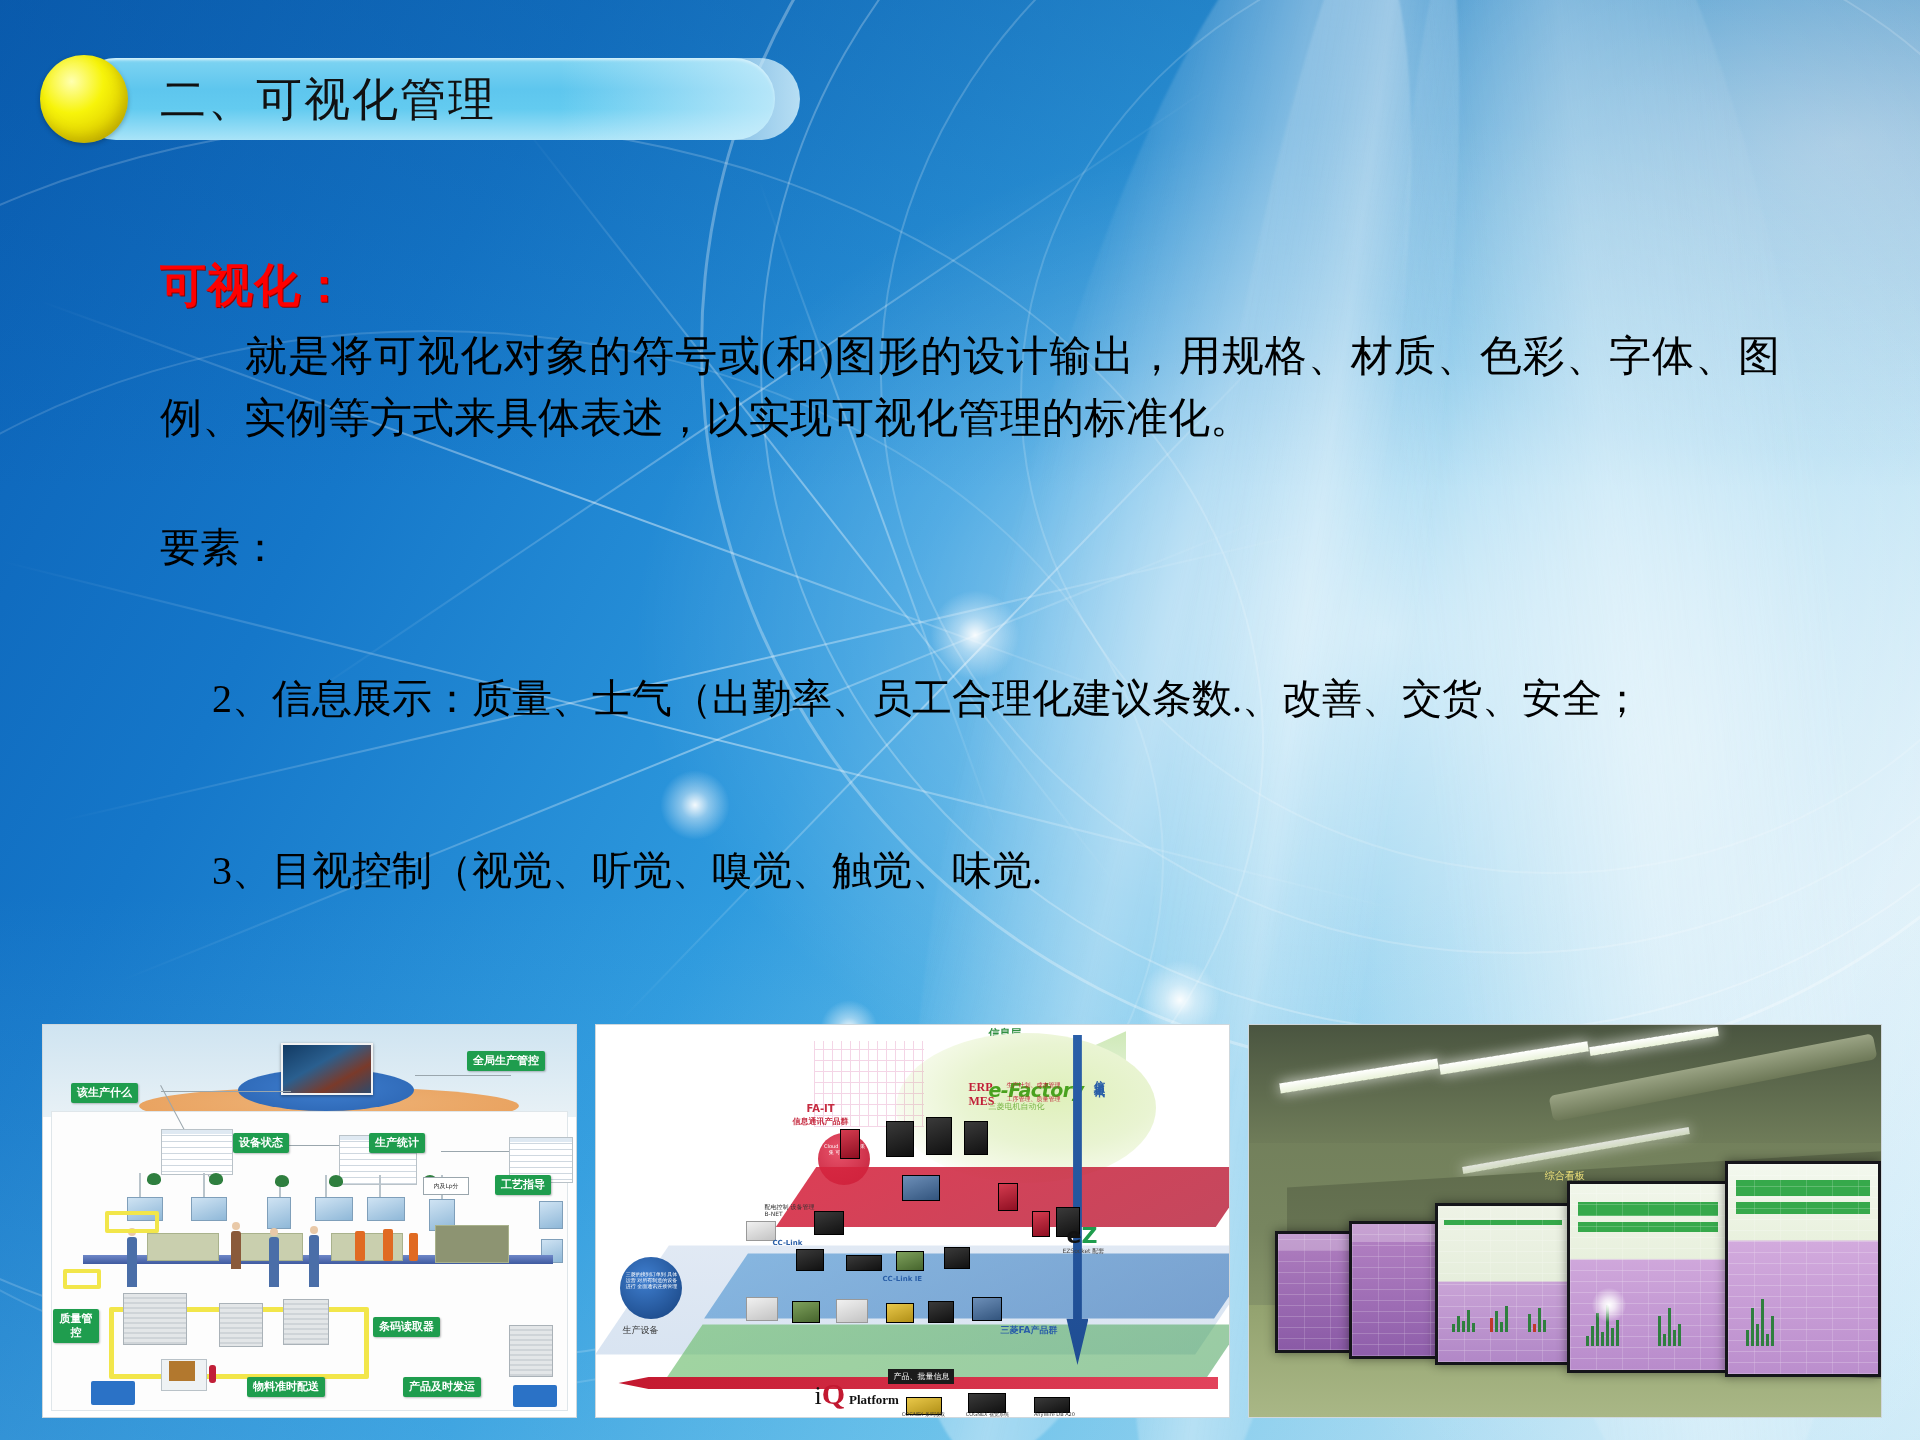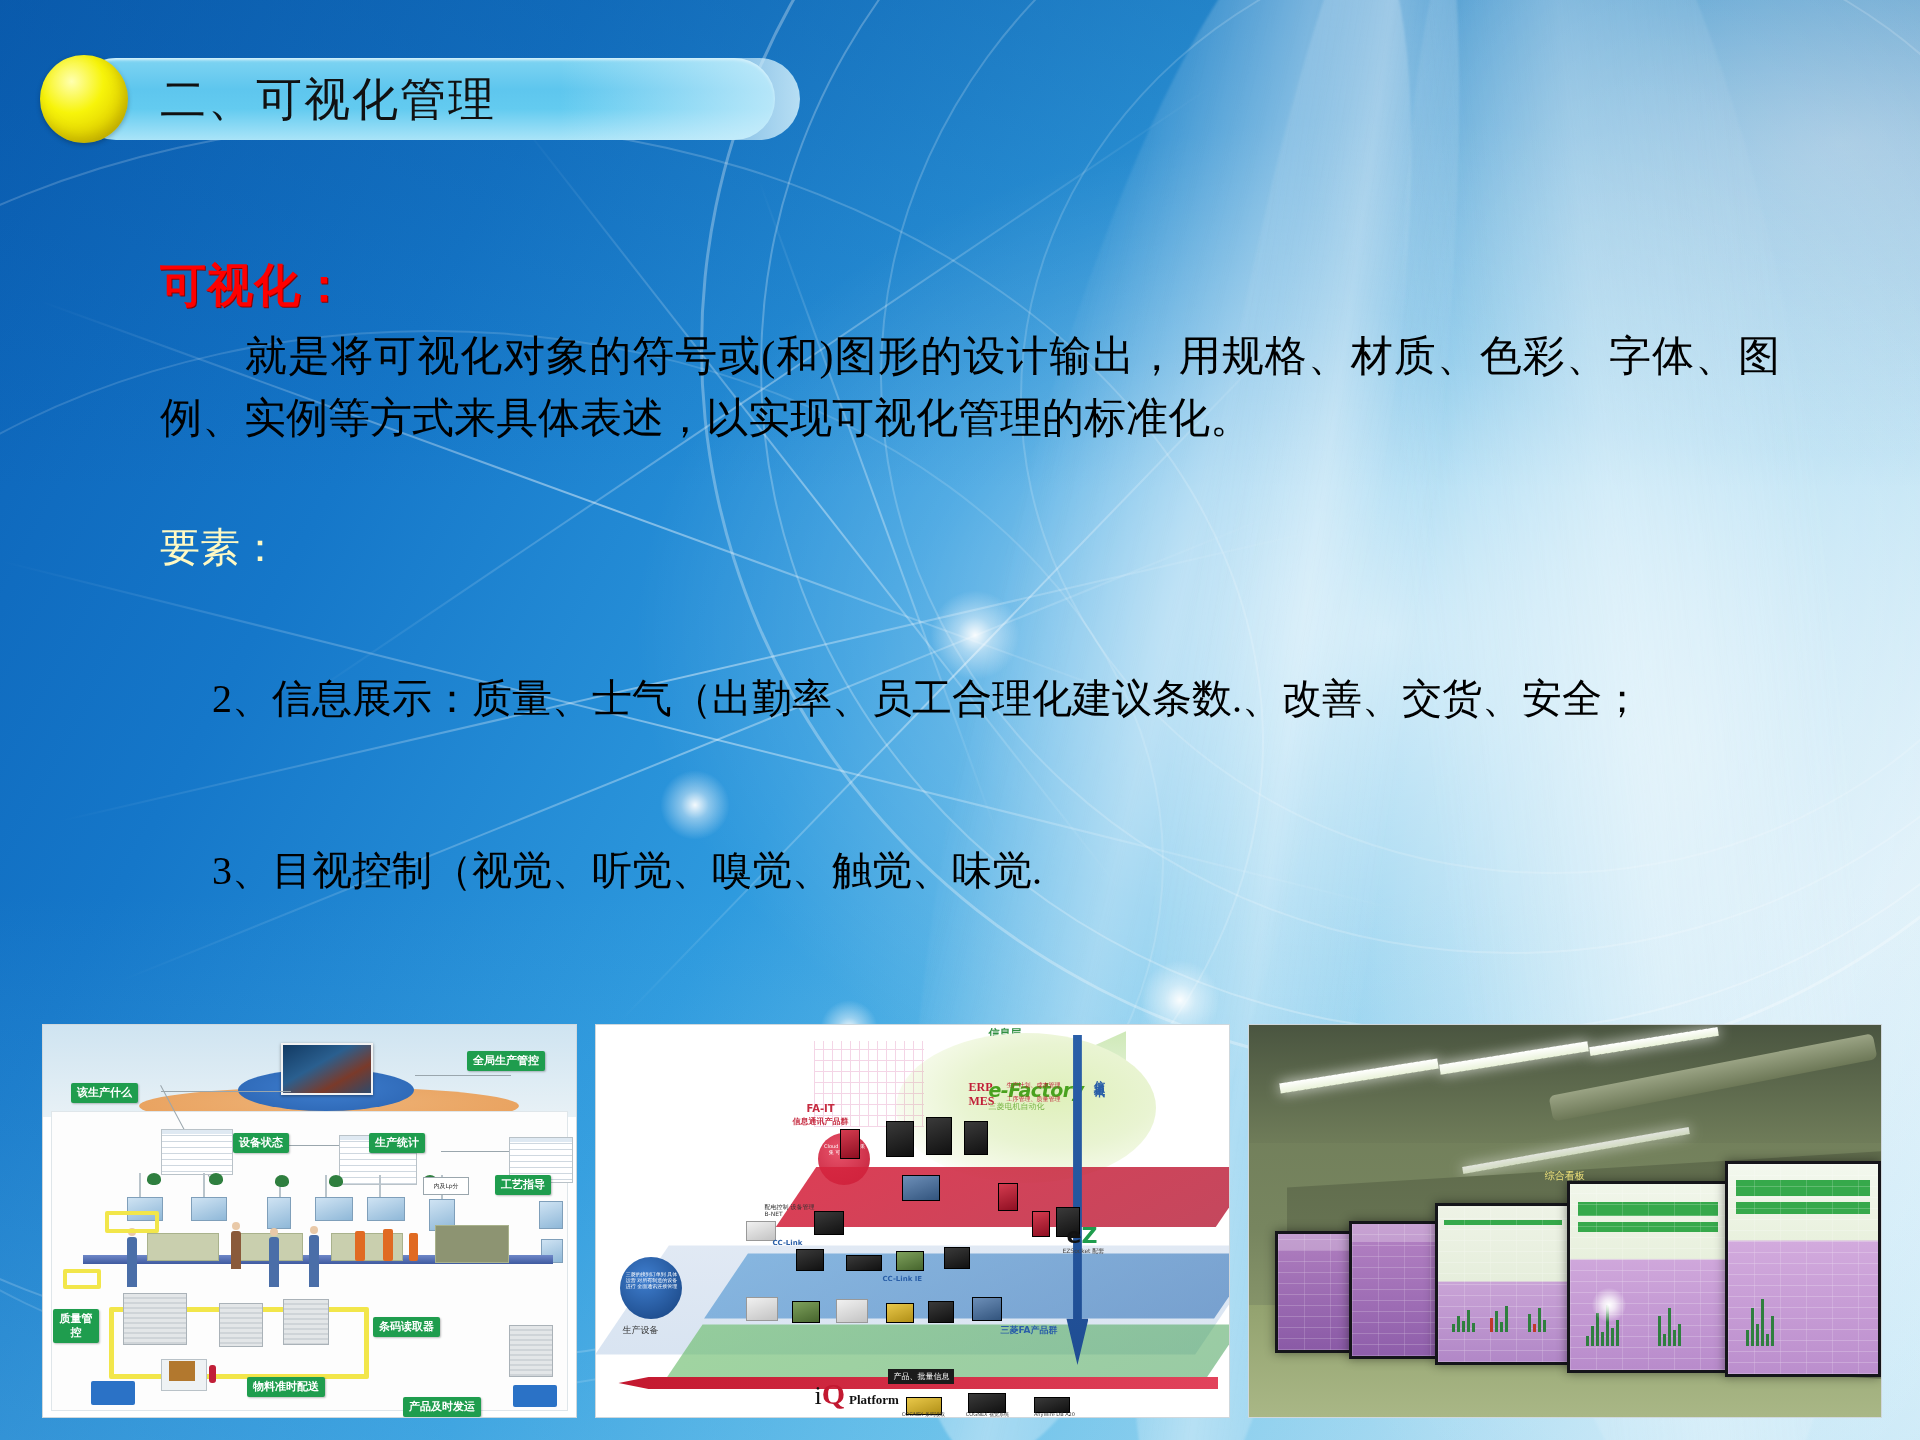--- a/index.html
+++ b/index.html
@@ -47,21 +47,21 @@
     font-size:46px;color:#111;letter-spacing:2px;white-space:nowrap;}
 
   
   .heading-red{position:absolute;left:160px;top:255px;
     font-size:46px;font-weight:bold;color:#ff0000;letter-spacing:1px;
     text-shadow:1px 1px 0 #8b0000;}
   .para{position:absolute;left:160px;top:325px;width:1620px;
     font-size:42px;line-height:62px;color:#000;text-align:justify;}
   .para .indent{display:inline-block;width:84px;}
 
-  .sub-label{position:absolute;left:160px;top:520px;font-size:40px;color:#fef9c3;}
+  .sub-label{position:absolute;left:160px;top:520px;font-size:40px;color:#000000;}
 
   .item{position:absolute;left:160px;font-size:40px;line-height:62px;color:#000;width:1630px;}
   .item .n-indent{display:inline-block;width:52px;}
   #item1{top:592px;}
   #item2{top:668px;}
   #item3{top:840px;}
 
   
   .photos{position:absolute;left:42px;top:1024px;width:1840px;height:394px;display:flex;gap:18px;}
   .photo{position:relative;overflow:hidden;background:#fff;border:1px solid #cfd8dd;}
@@ -307,21 +307,21 @@
       <div class="truck" style="left:470px;top:360px;width:44px;height:22px;"></div>
 
       <div class="tagv" style="left:28px;top:58px;">该生产什么</div>
       <div class="tagv" style="left:424px;top:26px;">全局生产管控</div>
       <div class="tagv" style="left:190px;top:108px;">设备状态</div>
       <div class="tagv" style="left:326px;top:108px;">生产统计</div>
       <div class="tagv" style="left:452px;top:150px;">工艺指导</div>
       <div class="tagv two" style="left:10px;top:284px;">质量管控</div>
       <div class="tagv" style="left:330px;top:292px;">条码读取器</div>
       <div class="tagv" style="left:204px;top:352px;">物料准时配送</div>
-      <div class="tagv" style="left:360px;top:352px;margin-top:20px;">产品及时发运</div>
+      <div class="tagv" style="left:360px;top:352px;">产品及时发运</div>
     </div>
 
     <div class="photo p2">
       <div class="f2"></div>
 
       <div class="f2-infotri"></div>
       <div class="lbl" style="left:392px;top:2px;font-size:11px;color:#2f8f3f;font-weight:bold;">信息层</div>
       <div class="f2-green"></div>
       <div class="f2-faded-b"></div>
       <div class="ef-logo">e-Factory</div>

